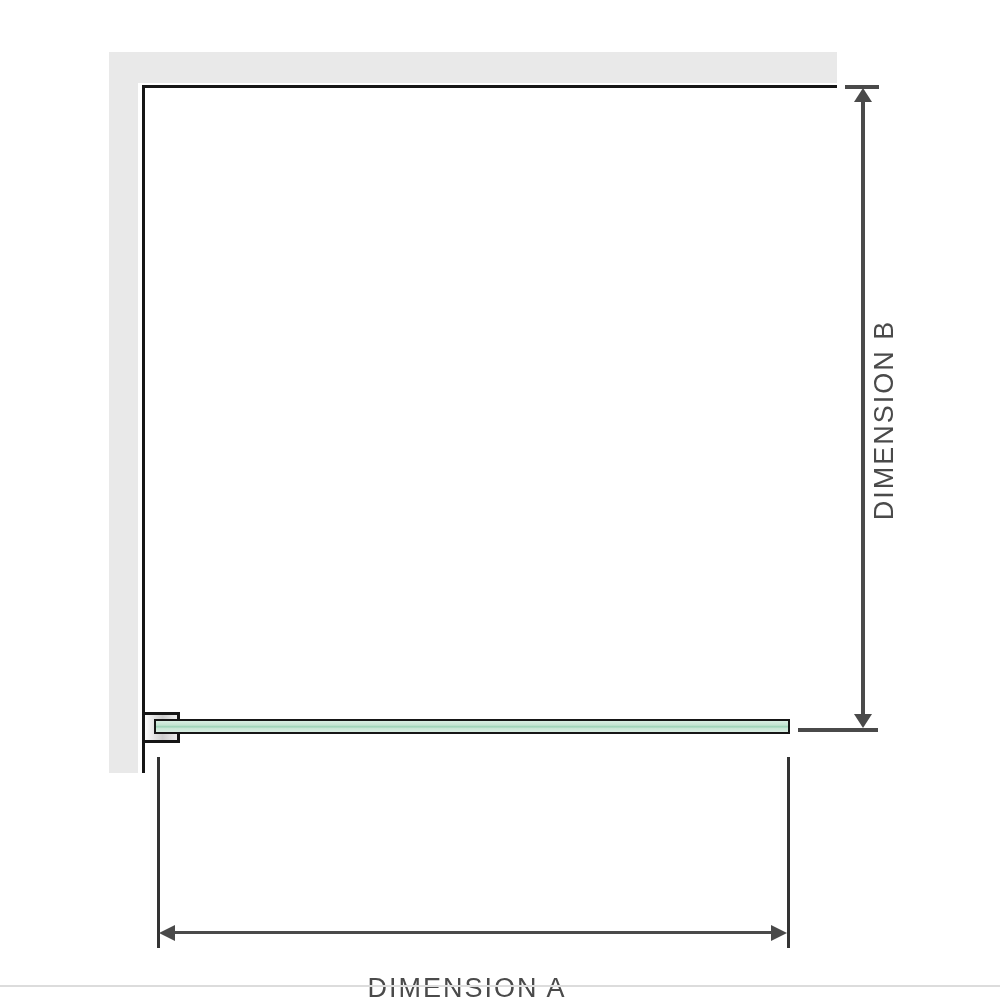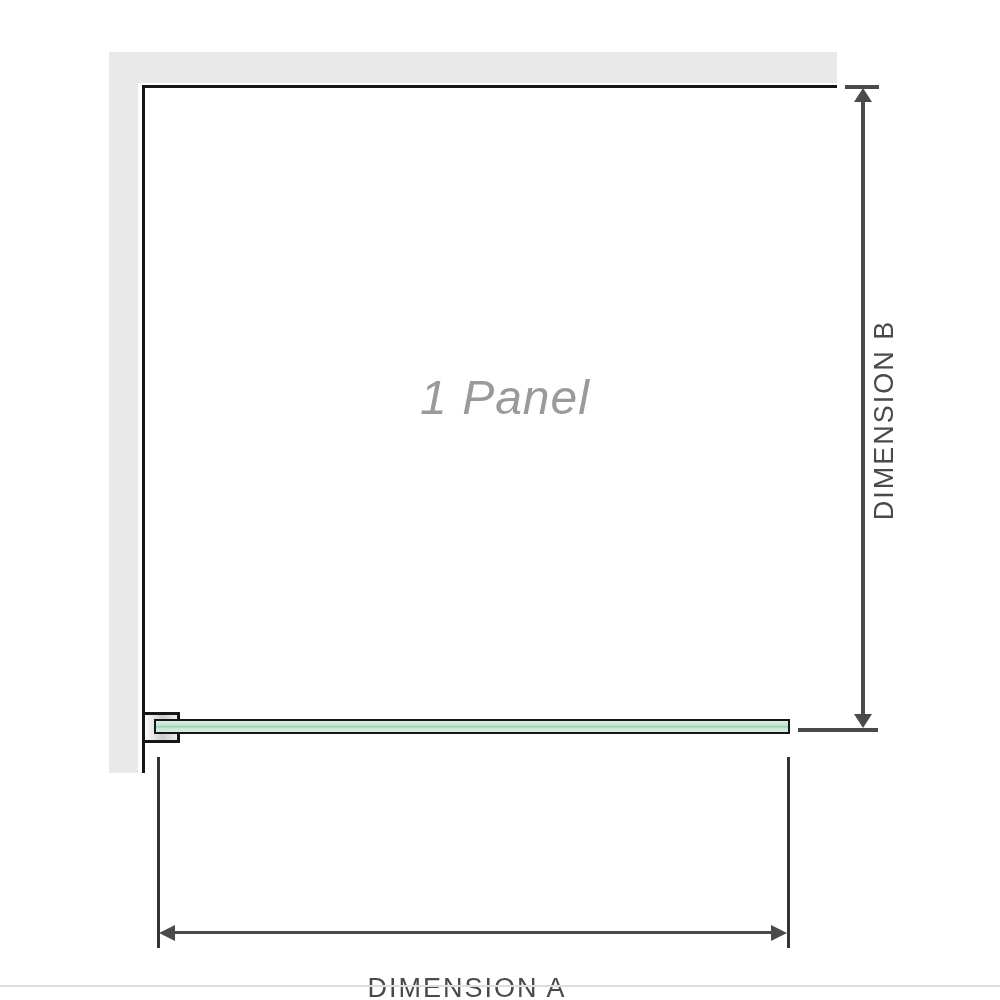--- a/index.html
+++ b/index.html
@@ -112,21 +112,20 @@
 <body>
 
 <div class="stage">
 
   <div class="abs wall-top"></div>
   <div class="abs wall-left"></div>
 
   <div class="abs edge-top"></div>
   <div class="abs edge-left"></div>
 
-  <div class="abs panel-label">1 Panel</div>
 
   <div class="abs bracket"></div>
 
   <div class="abs glass"></div>
 
   <div>
     <div class="abs dimb-tick-top"></div>
     <div class="abs dimb-tick-bottom"></div>
     <div class="abs dimb-line"></div>
     <div class="abs arrow-up"></div>

